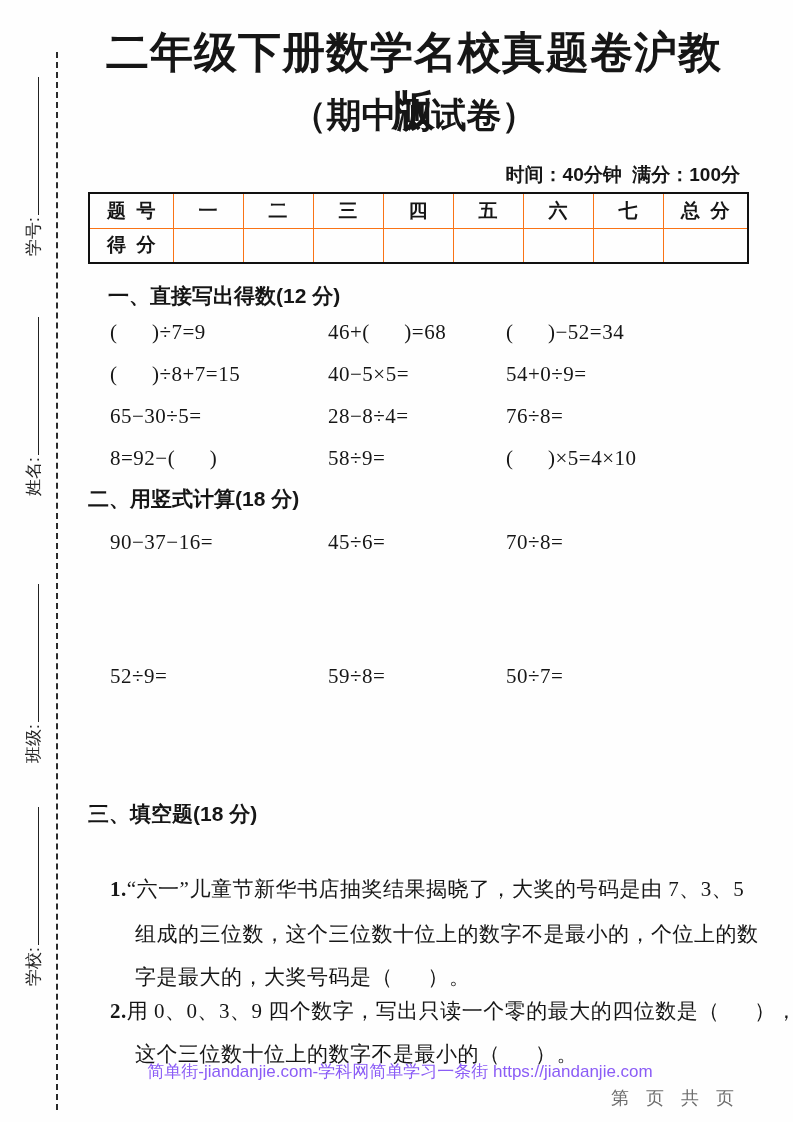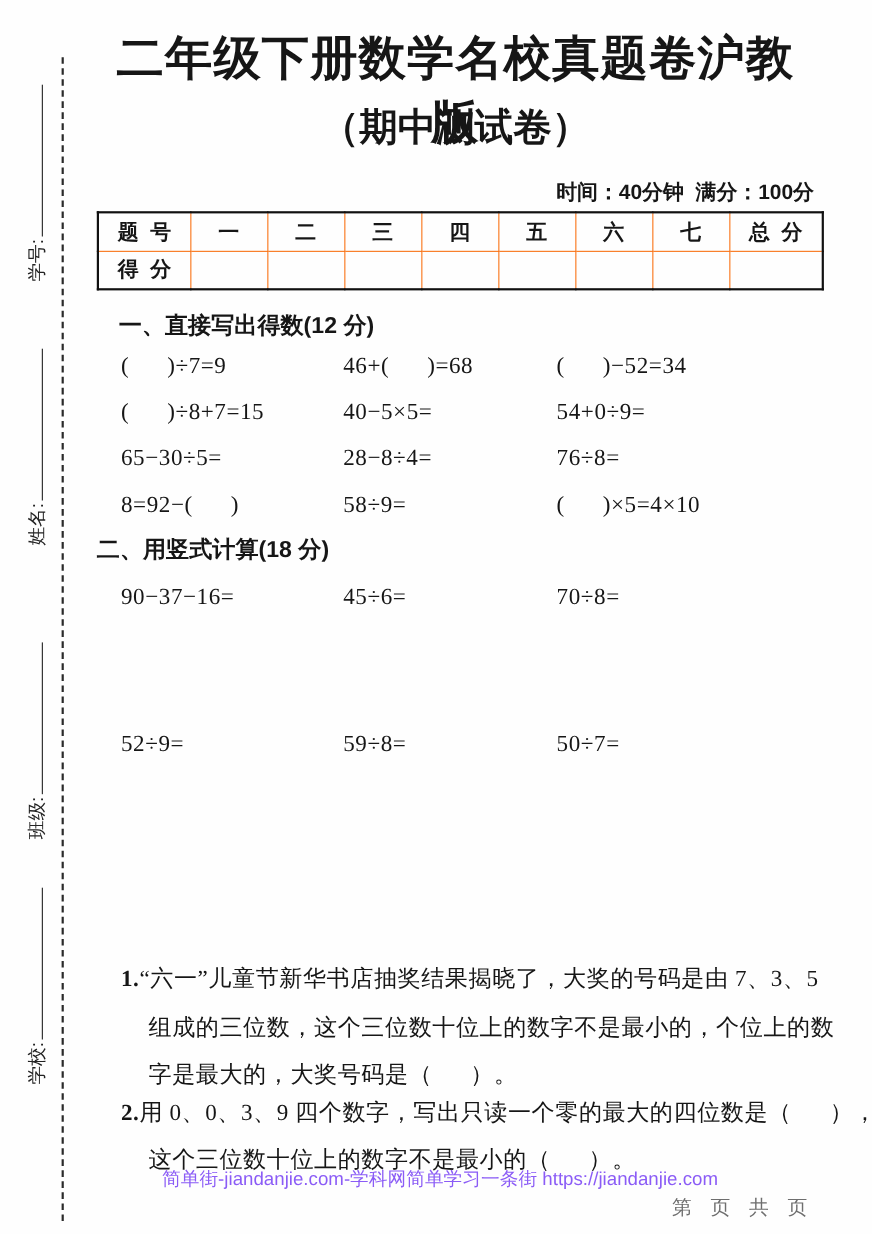--- a/index.html
+++ b/index.html
@@ -112,21 +112,21 @@
   }
   .expr {
     position: absolute;
     top: 0;
     font-family: "Liberation Serif", serif;
     font-size: 21px;
     white-space: pre;
     letter-spacing: 0.5px;
   }
   .expr.c0 { left: 22px; }
-  .expr.c1 { left: 224px; }
+  .expr.c1 { left: 240px; }
   .expr.c2 { left: 418px; }
 
   #s1-r0 { top: 320px; }
   #s1-r1 { top: 362px; }
   #s1-r2 { top: 404px; }
   #s1-r3 { top: 446px; }
   #s2-r0 { top: 530px; }
   #s2-r1 { top: 664px; }
 
   
@@ -254,20 +254,21 @@
     <span class="expr c0">90−37−16=</span>
     <span class="expr c1">45÷6=</span>
     <span class="expr c2">70÷8=</span>
   </div>
   <div class="expr-row" id="s2-r1">
     <span class="expr c0">52÷9=</span>
     <span class="expr c1">59÷8=</span>
     <span class="expr c2">50÷7=</span>
   </div>
 
+  <div class="sec-heading" id="sec3-h">三、填空题(18 分)</div>
 
   <div class="q-line" id="q1-l0"><span class="q-num">1.</span><span>“六一”儿童节新华书店抽奖结果揭晓了，大奖的号码是由 7、3、5</span></div>
   <div class="q-line" id="q1-l2">字是最大的，大奖号码是（      ）。</div>
   <div class="q-line" id="q1-l1">组成的三位数，这个三位数十位上的数字不是最小的，个位上的数</div>
 
   <div class="q-line" id="q2-l0"><span class="q-num">2.</span><span>用 0、0、3、9 四个数字，写出只读一个零的最大的四位数是（      ），</span></div>
   <div class="q-line" id="q2-l1">这个三位数十位上的数字不是最小的（      ）。</div>
 
   <div class="footer-url">简单街-jiandanjie.com-学科网简单学习一条街 https://jiandanjie.com</div>
   <div class="footer-page">第 页 共 页</div>

